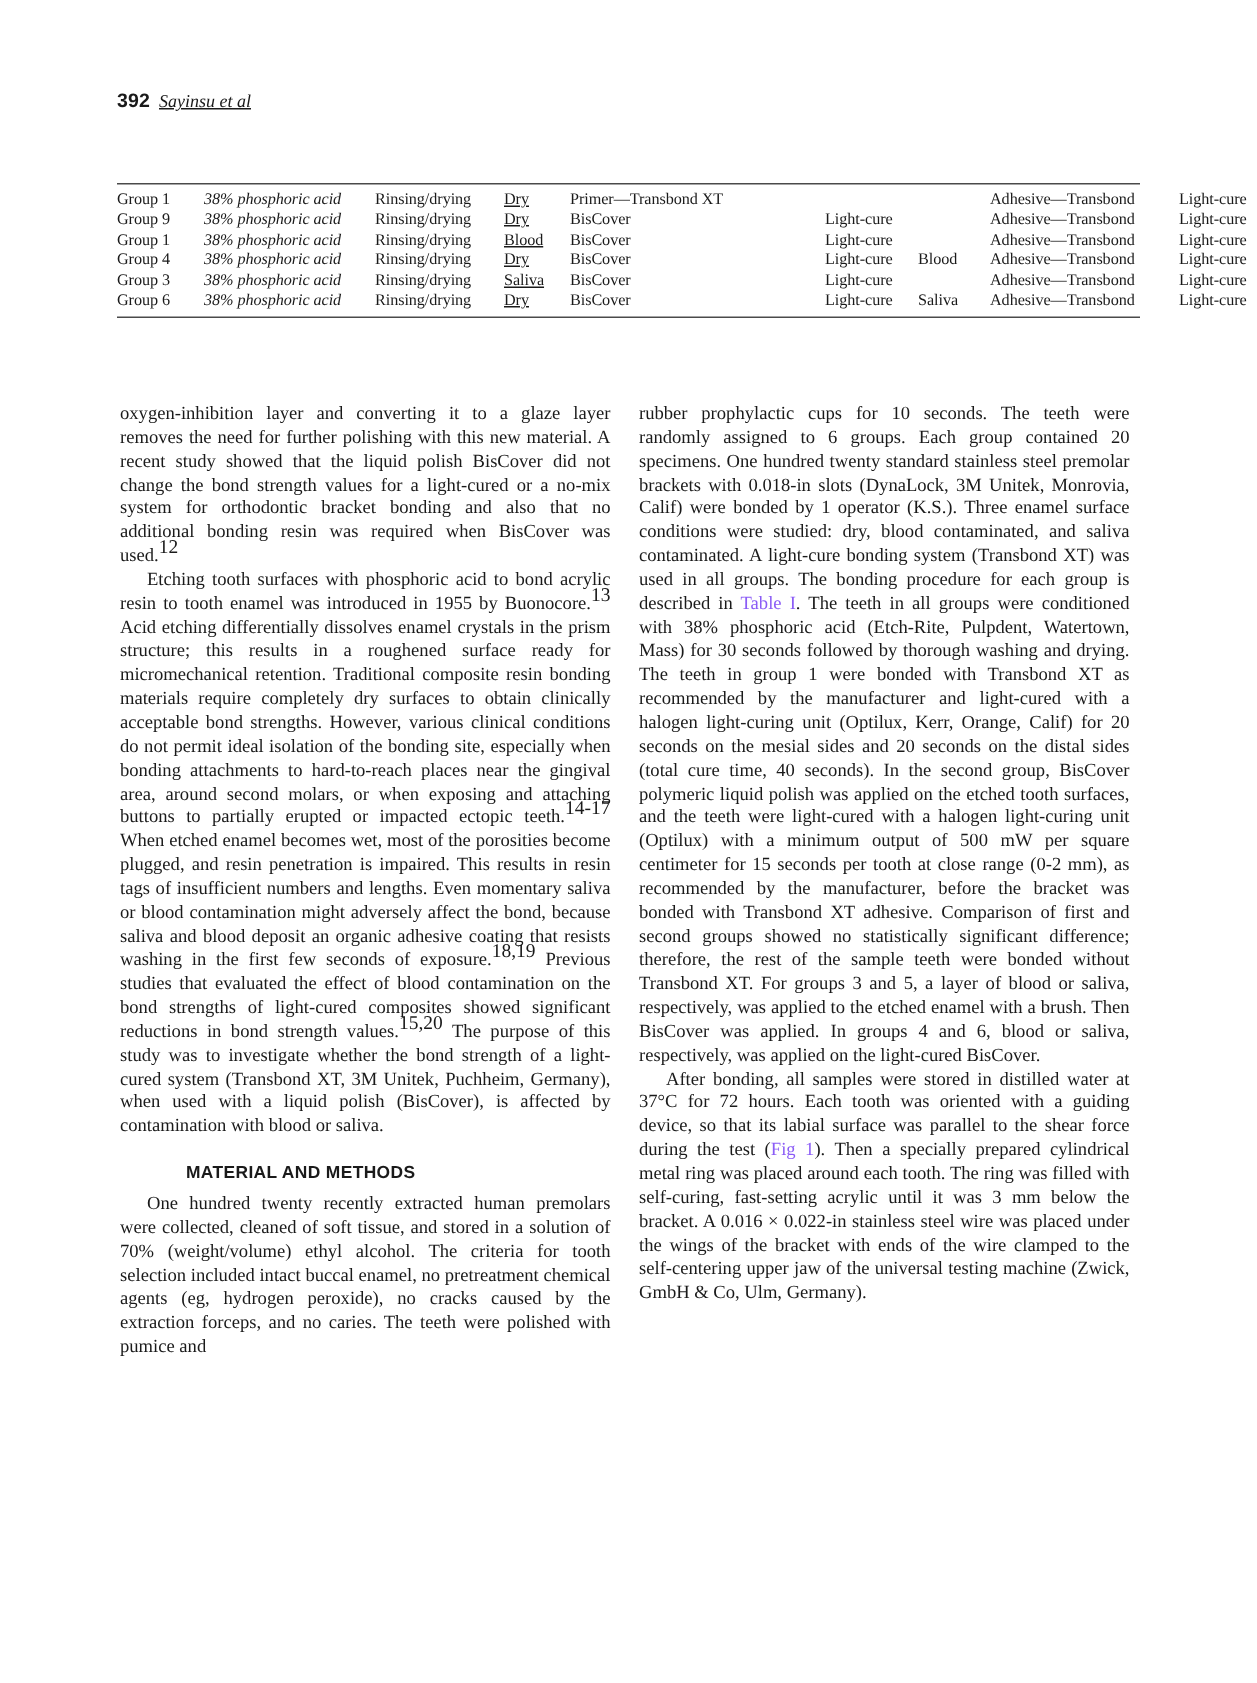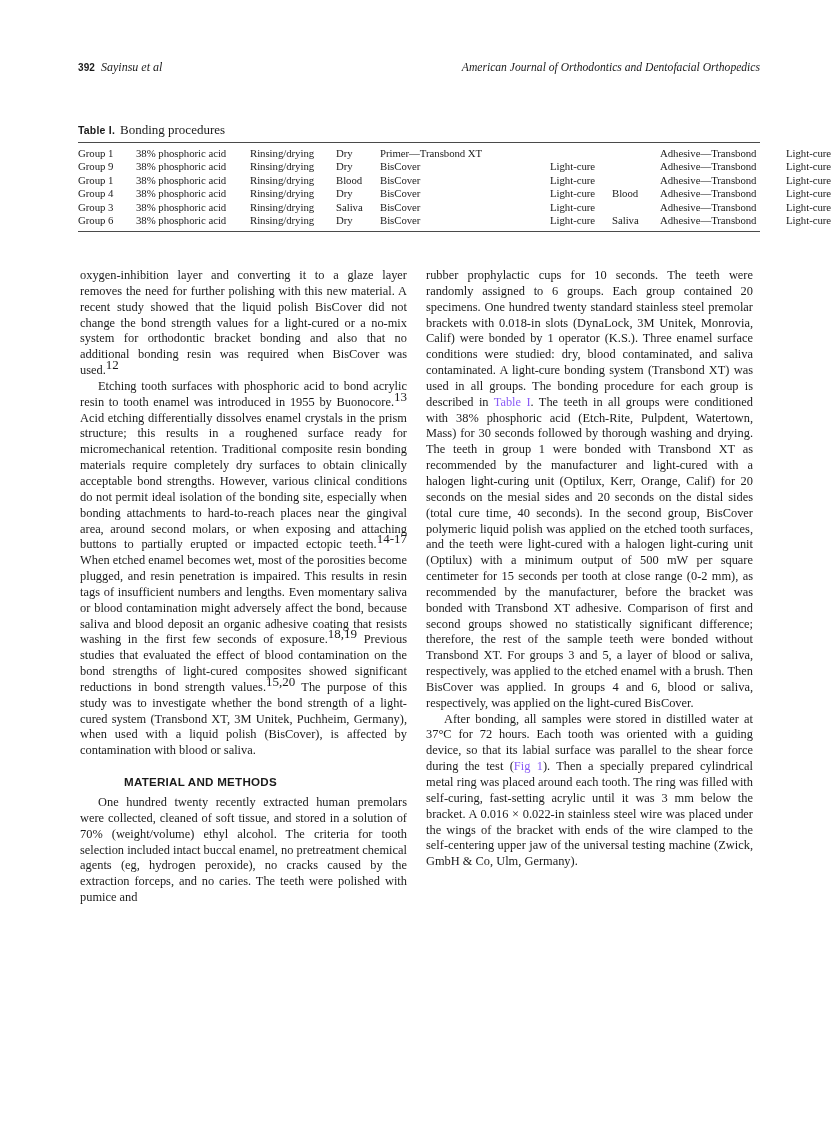--- a/index.html
+++ b/index.html
@@ -36,27 +36,28 @@
     left: 0;
     top: 0;
     font-size: 11.5px;
     line-height: 14px;
     white-space: nowrap;
   }
   .rh-pageno {
     font-weight: bold;
     font-style: normal;
     font-family: "Liberation Sans", sans-serif;
-    font-size: 10px;
+    font-size: 13px;
     letter-spacing: 0.1px;
   }
   .rh-authors {
     font-style: italic;
     font-size: 12px;
     margin-left: 6px;
+    text-decoration: underline;
   }
   .rh-right {
     position: absolute;
     right: 0;
     top: 0;
     text-align: right;
     font-style: italic;
     font-size: 11.6px;
     line-height: 15.5px;
     white-space: nowrap;
@@ -105,23 +106,23 @@
   }
   table.bonding td {
     font-size: 10.8px;
     line-height: 13.4px;
     padding: 0 0 0 0;
     vertical-align: top;
     white-space: nowrap;
     letter-spacing: -0.05px;
   }
   td.c-group   { width: 58px; }
-  td.c-etch    { width: 114px; }
+  td.c-etch    { width: 114px; font-style: italic; }
   td.c-rinse   { width: 86px; margin-left: 36px; }
-  td.c-cond    { width: 44px; }
+  td.c-cond    { width: 44px; text-decoration: underline; }
   td.c-prim    { width: 170px; }
   td.c-cure1   { width: 62px; }
   td.c-cont    { width: 48px; }
   td.c-adh     { width: 126px; }
   td.c-cure2   { width: 60px; }
 
   
   .col {
     position: absolute;
     top: 268px;
@@ -164,28 +165,24 @@
 </head>
 <body>
 
 <div class="page">
 
   <div class="running-head">
     <div class="rh-left">
       <span class="rh-pageno">392</span><span class="rh-authors">Sayinsu et al</span>
     </div>
     <div class="rh-right">
-      <div>American Journal of Orthodontics and Dentofacial Orthopedics</div>
     </div>
   </div>
 
   <div class="table-block">
-    <div class="table-caption">
-      <span class="tc-label">Table I.</span><span class="tc-title">Bonding procedures</span>
-    </div>
     <div class="rule-top"></div>
     <table class="bonding">
       <tbody>
         <tr>
           <td class="c-group">Group 1</td>
           <td class="c-etch">38% phosphoric acid</td>
           <td class="c-rinse">Rinsing/drying</td>
           <td class="c-cond">Dry</td>
           <td class="c-prim">Primer—Transbond XT</td>
           <td class="c-cure1"></td>

